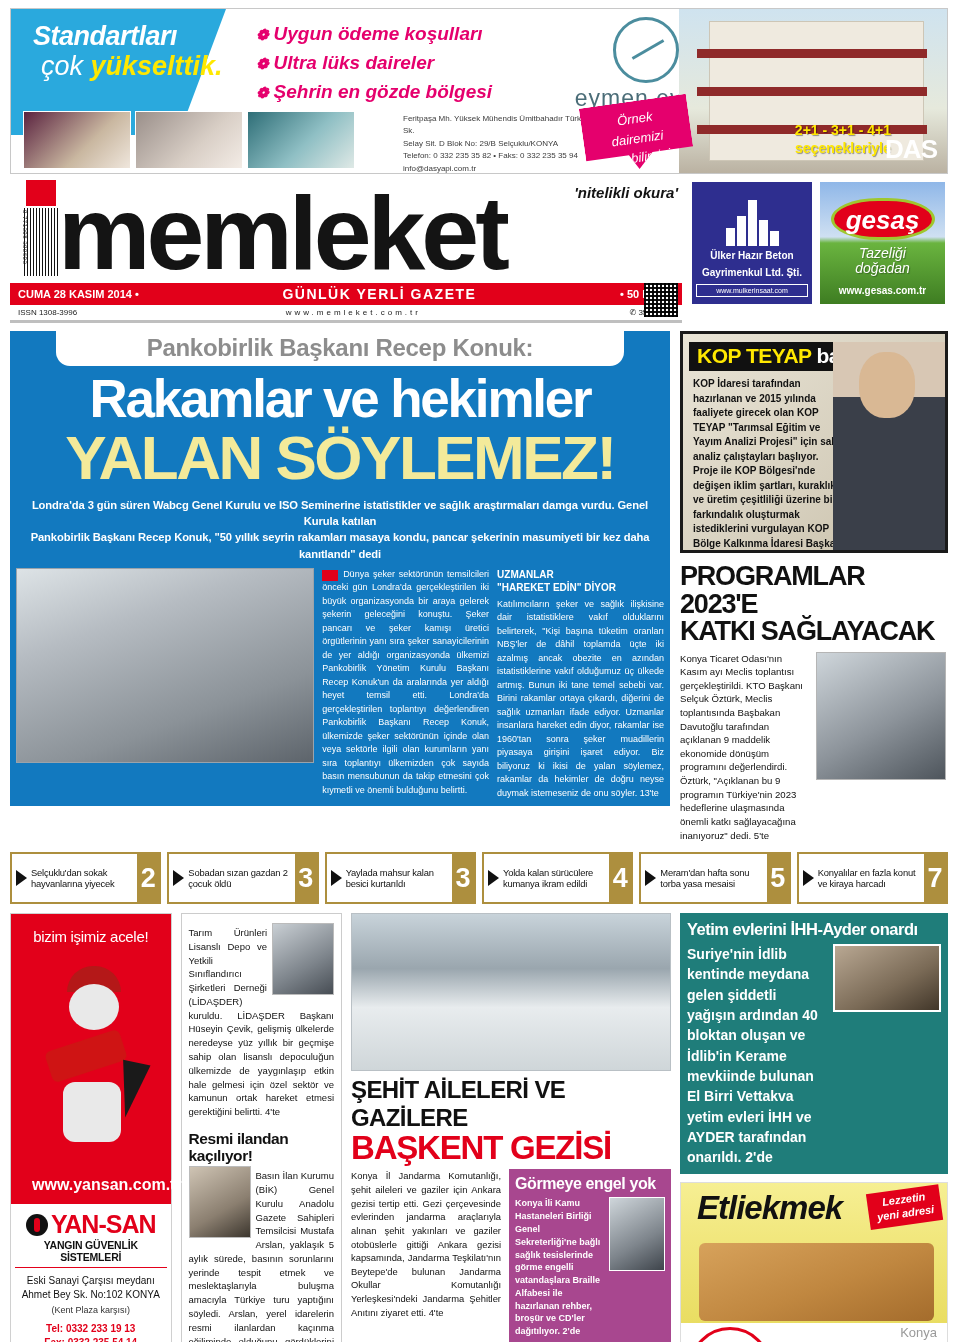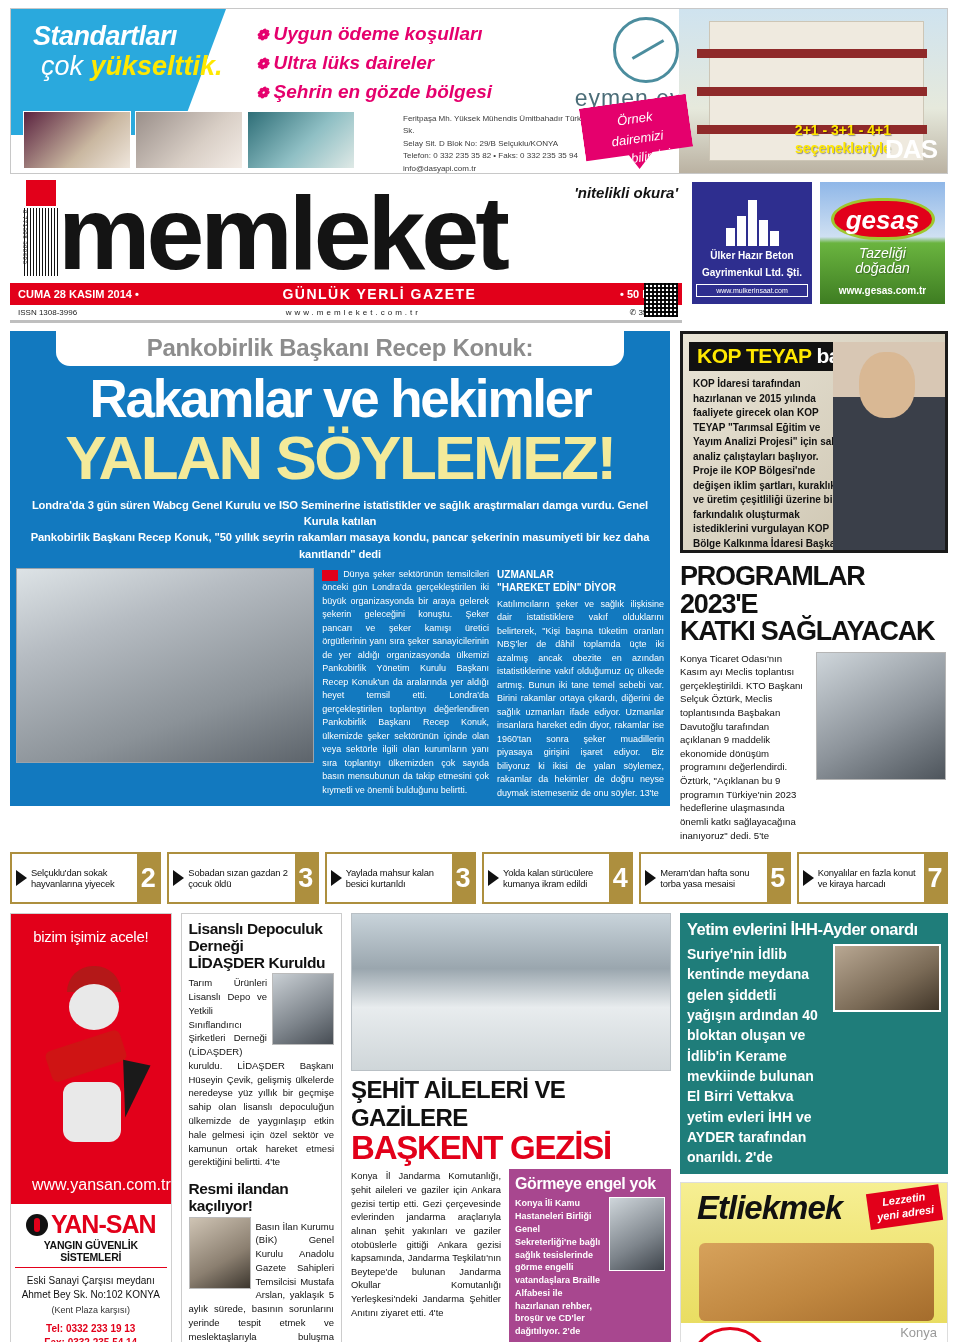--- a/index.html
+++ b/index.html
@@ -283,21 +283,21 @@
     position: absolute; left: 84px; top: 96px; width: 0; height: 0;
     border-left: 14px solid transparent; border-right: 14px solid transparent;
     border-top: 56px solid #1a1a1a; transform: rotate(12deg);
   }
   .yansan .fig .leg {
     position: absolute; left: 30px; top: 116px; width: 58px; height: 60px;
     background: #e9e9e9; border-radius: 12px;
   }
   .yansan .www {
     position: absolute; bottom: 10px; left: 0; right: 0;
-    color: #fff; font-size: 16px; font-weight: normal; padding-left: 21px;
+    color: #fff; font-size: 16px; font-weight: bold; padding-left: 21px;
   }
   .yansan .white { background: #fff; padding: 6px 4px 8px; text-align: center; }
   .yansan .brandline {
     display: flex; align-items: center; justify-content: center; gap: 3px;
   }
   .yansan .circ {
     width: 22px; height: 22px; background: #111; border-radius: 50%;
     position: relative;
   }
   .yansan .circ::after {
@@ -610,24 +610,20 @@
           <div class="tel">
             <span>Tel: 0332 233 19 13</span><br>
             <span>Fax: 0332 235 54 14</span>
           </div>
         </div>
       </div>
     </div>
 
     <div class="low-mid1">
       <div class="newsbox">
-        <h3>
-          <span>Lisanslı Depoculuk Derneği</span><br>
-          <span>LİDAŞDER Kuruldu</span>
-        </h3>
         <div class="thumb"></div>
         <p>Tarım Ürünleri Lisanslı Depo ve Yetkili Sınıflandırıcı Şirketleri Derneği (LİDAŞDER) kuruldu. LİDAŞDER Başkanı Hüseyin Çevik, gelişmiş ülkelerde neredeyse yüz yıllık bir geçmişe sahip olan lisanslı depoculuğun ülkemizde de yaygınlaşıp etkin hale gelmesi için özel sektör ve kamunun ortak hareket etmesi gerektiğini belirtti. 4'te</p>
         <h3 class="second">Resmi ilandan kaçılıyor!</h3>
         <div class="thumbL"></div>
         <p>Basın İlan Kurumu (BİK) Genel Kurulu Anadolu Gazete Sahipleri Temsilcisi Mustafa Arslan, yaklaşık 5 aylık sürede, basının sorunlarını yerinde tespit etmek ve meslektaşlarıyla buluşma amacıyla Türkiye turu yaptığını söyledi. Arslan, yerel idarelerin resmi ilanlardan kaçınma eğiliminde olduğunu gördüklerini dile getirdi. 13'te</p>
       </div>
     </div>
 
     <div class="low-mid2 bask">
       <div class="photo"></div>

